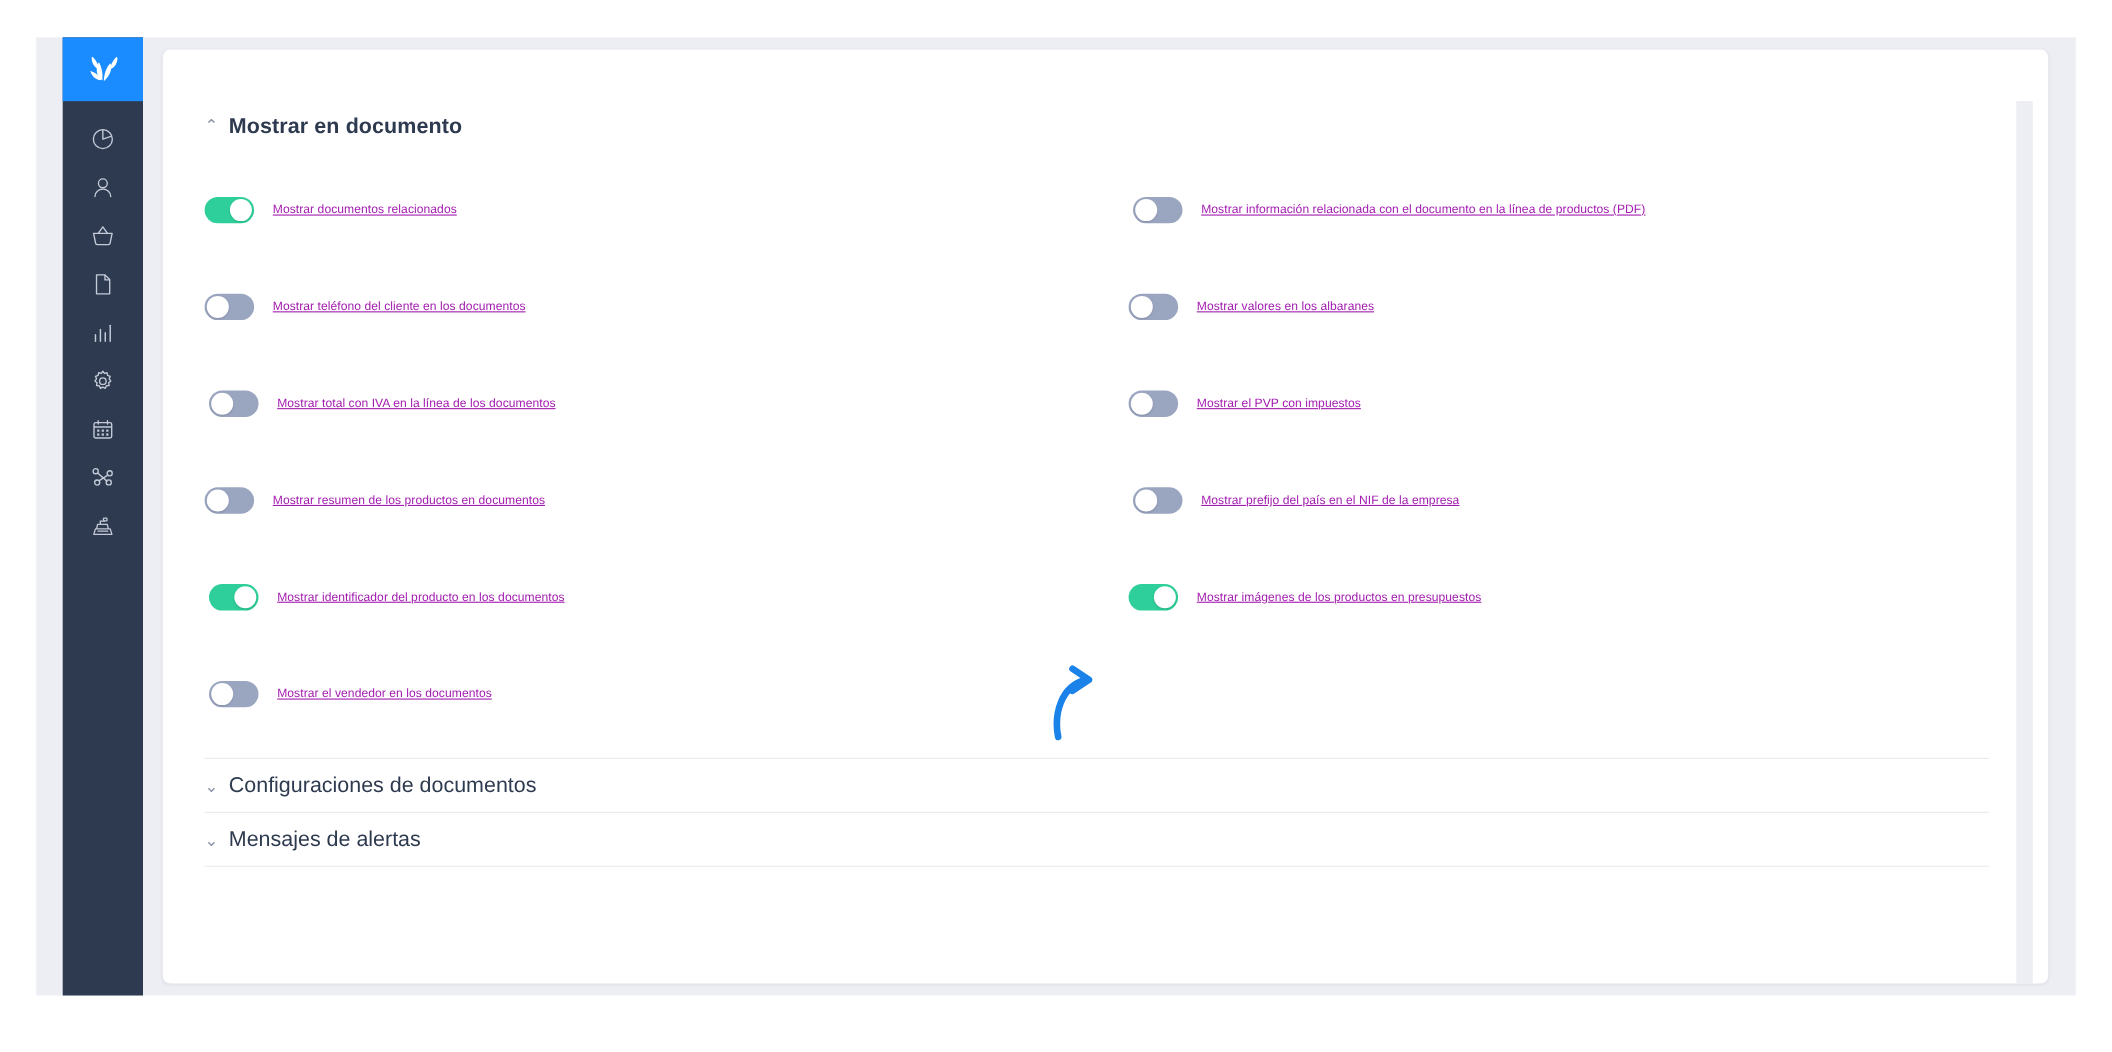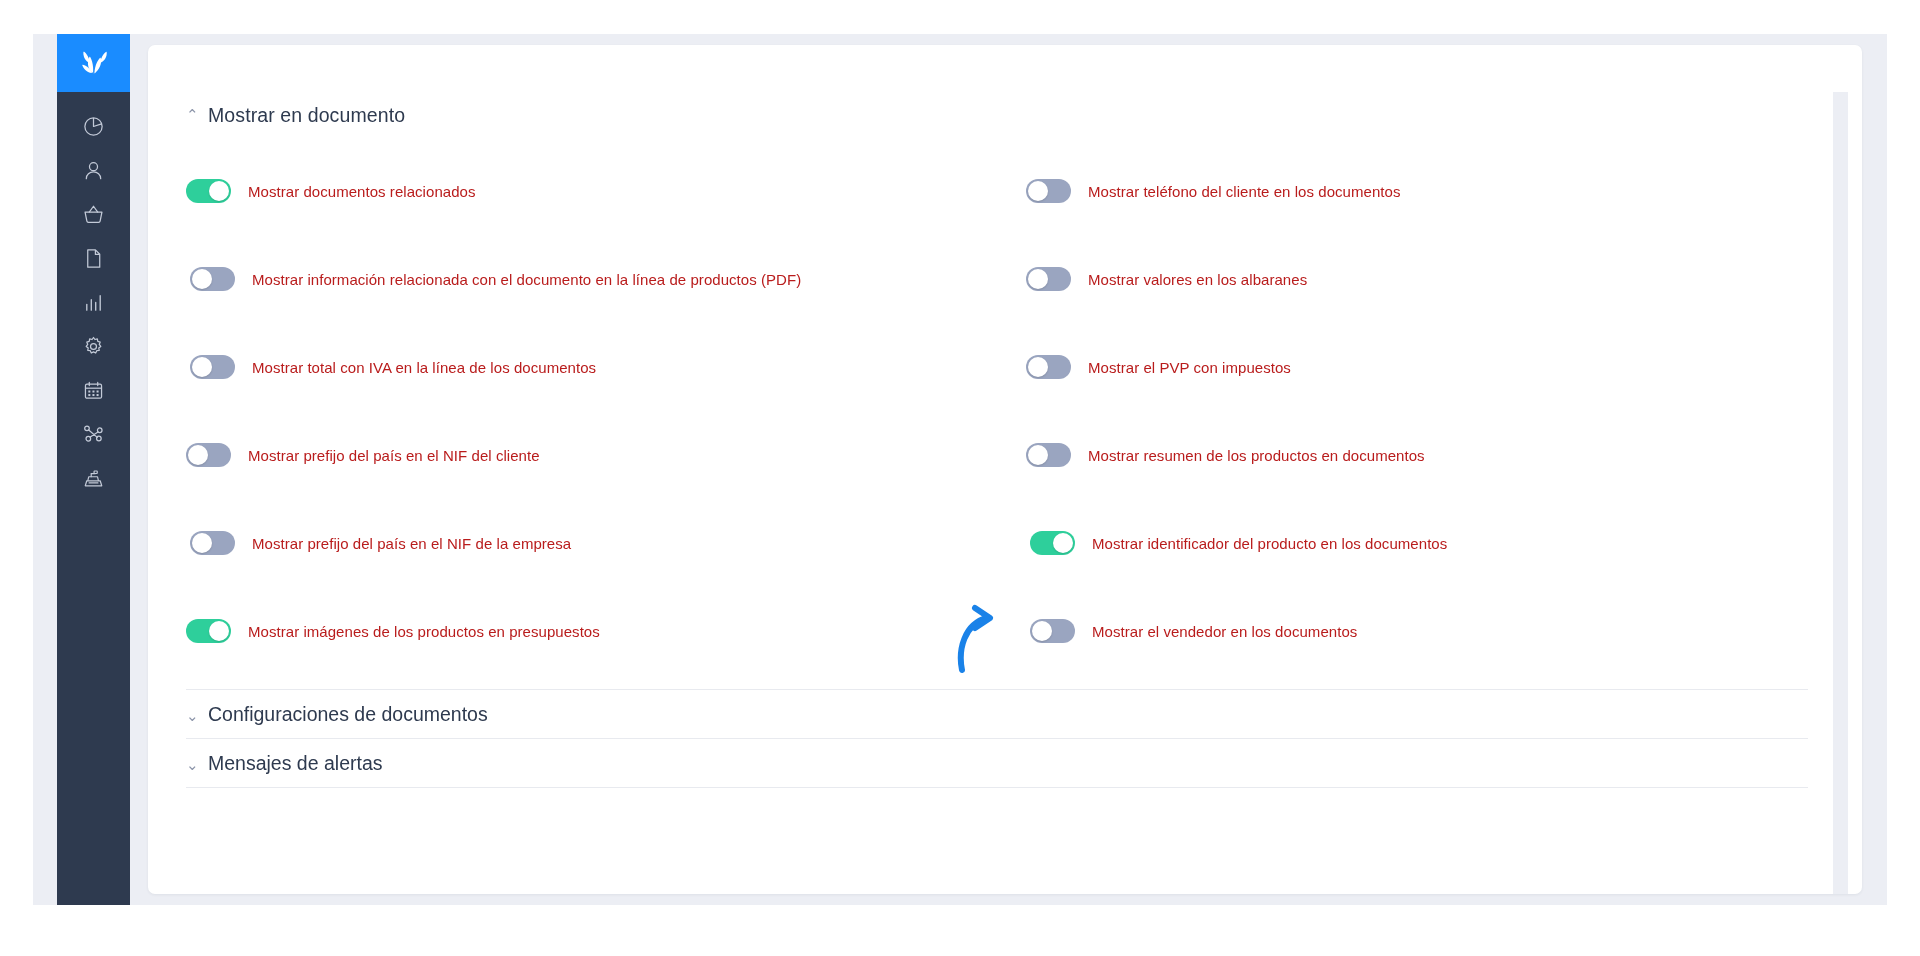--- a/index.html
+++ b/index.html
@@ -88,21 +88,21 @@
   .section-head .caret {
     color: #8a93a8;
     font-size: 15px;
     line-height: 1;
     width: 12px;
     display: inline-block;
     transform: translateY(-1px);
   }
   .section-head .title {
     font-size: 19.5px;
-    font-weight: 400;
+    font-weight: 700;
     color: #2e3a4f;
     letter-spacing: 0.1px;
   }
 
   
   .grid {
     margin-top: 12px;
     padding-left: 18px;
     padding-right: 22px;
     display: grid;
@@ -130,24 +130,25 @@
     position: absolute;
     top: 2px; left: 2px;
     width: 20px; height: 20px;
     border-radius: 50%;
     background: #ffffff;
     box-shadow: 0 1px 2px rgba(0,0,0,0.14);
   }
   .toggle.on .knob { left: 23px; }
 
   .row-label {
-    font-size: 15px;
-    color: #b91c1c;
+    font-size: 11px;
+    color: #a21caf;
     letter-spacing: 0.05px;
     white-space: nowrap;
+    text-decoration: underline;
   }
 
   
   .divider {
     height: 1px;
     background: #e8eaef;
     margin: 14px 20px 0 18px;
   }
   .collapsed-row {
     display: flex; align-items: center;
@@ -314,60 +315,54 @@
       </div>
 
       <div class="grid">
 
         <div class="row">
           <div class="toggle on">
               <span class="knob"></span>
             </div>
           <span class="row-label">Mostrar documentos relacionados</span>
         </div>
+        <div class="row right">
+          <div class="toggle">
+              <span class="knob"></span>
+            </div>
+          <span class="row-label">Mostrar información relacionada con el documento en la línea de productos (PDF)</span>
+        </div>
+
         <div class="row">
           <div class="toggle">
               <span class="knob"></span>
             </div>
           <span class="row-label">Mostrar teléfono del cliente en los documentos</span>
         </div>
 
+        <div class="row">
+          <div class="toggle">
+              <span class="knob"></span>
+            </div>
+          <span class="row-label">Mostrar valores en los albaranes</span>
+        </div>
         <div class="row right">
           <div class="toggle">
               <span class="knob"></span>
             </div>
-          <span class="row-label">Mostrar información relacionada con el documento en la línea de productos (PDF)</span>
-        </div>
-
-        <div class="row">
-          <div class="toggle">
-              <span class="knob"></span>
-            </div>
-          <span class="row-label">Mostrar valores en los albaranes</span>
-        </div>
-        <div class="row right">
-          <div class="toggle">
-              <span class="knob"></span>
-            </div>
           <span class="row-label">Mostrar total con IVA en la línea de los documentos</span>
         </div>
 
         <div class="row">
           <div class="toggle">
               <span class="knob"></span>
             </div>
           <span class="row-label">Mostrar el PVP con impuestos</span>
         </div>
 
-        <div class="row">
-          <div class="toggle">
-              <span class="knob"></span>
-            </div>
-          <span class="row-label">Mostrar prefijo del país en el NIF del cliente</span>
-        </div>
         <div class="row">
           <div class="toggle">
               <span class="knob"></span>
             </div>
           <span class="row-label">Mostrar resumen de los productos en documentos</span>
         </div>
 
         <div class="row right">
           <div class="toggle">
               <span class="knob"></span>

